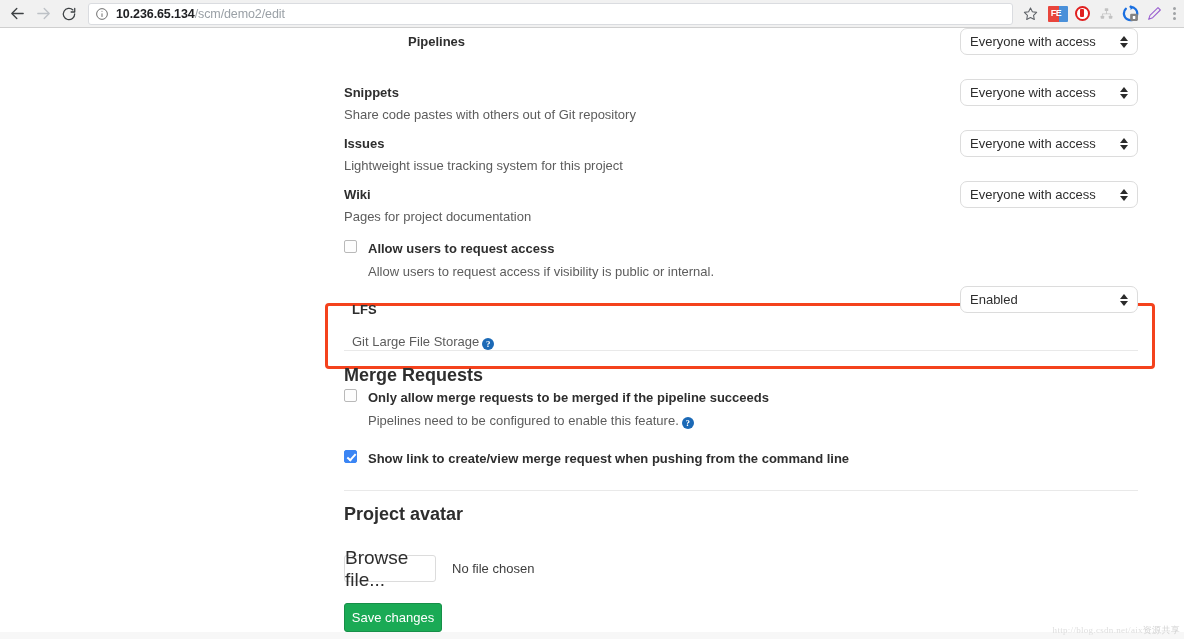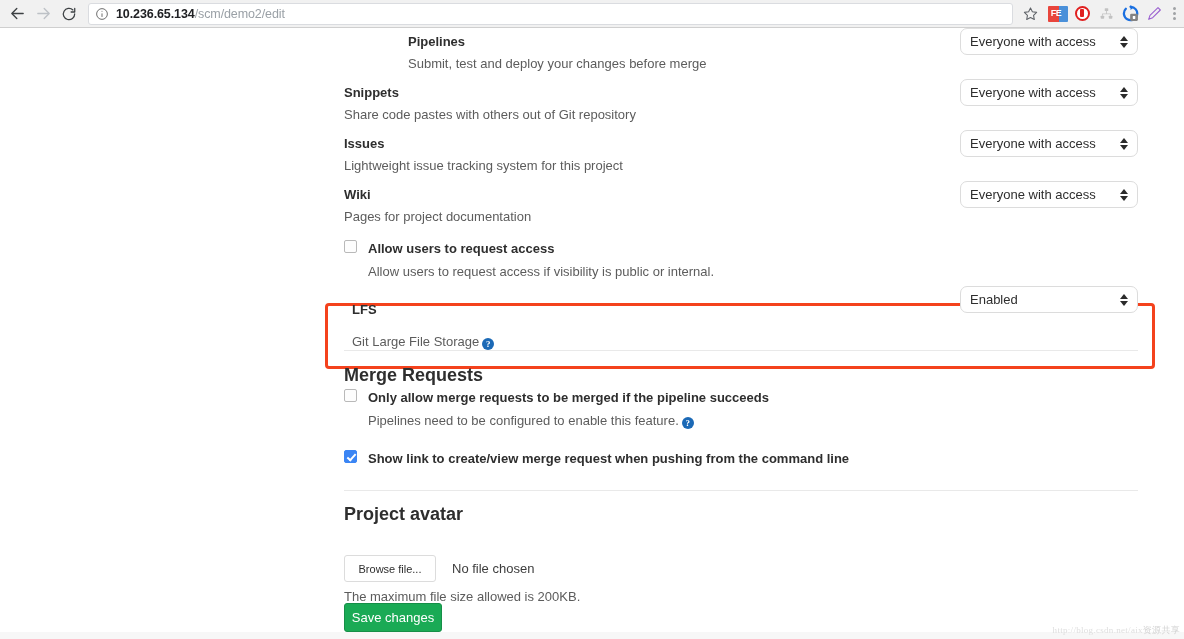--- a/index.html
+++ b/index.html
@@ -208,21 +208,21 @@
     font-size: 18px; font-weight: bold; color: #2e2e2e;
     line-height: 1;
   }
 
   
   #browse-btn {
     position: absolute; left: 344px; top: 527px;
     width: 92px; height: 27px;
     border: 1px solid #dcdcdc; border-radius: 3px;
     background: #fff;
-    font-size: 11px; color: #2e2e2e;
+    font-size: 19px; color: #2e2e2e;
     display: flex; align-items: center; justify-content: center;
   }
   #no-file-text {
     position: absolute; left: 452px; top: 534px;
     font-size: 13px; color: #3d3d3d; line-height: 1;
   }
   #max-size-text {
     position: absolute; left: 344px; top: 562px;
     font-size: 13px; color: #5c5c5c; line-height: 1;
   }
@@ -327,21 +327,20 @@
   </div>
 </div>
 
 <div id="page">
 
   <div class="settings-col">
 
     <div class="feature-row" style="top:0;position:absolute;width:794px;">
       <div class="feature-text indented" style="top:7px;">
         <div class="feature-title">Pipelines</div>
-        <div class="feature-desc">Submit, test and deploy your changes before merge</div>
       </div>
       <div class="gl-select" style="top:0;">
         <span>Everyone with access</span>
         <span class="arrows">
             <i class="tri-up"></i>
             <i class="tri-dn"></i>
           </span>
       </div>
     </div>
 
@@ -426,20 +425,19 @@
     <span class="gl-cb checked"></span>
     <span class="cb-label">Show link to create/view merge request when pushing from the command line</span>
   </div>
 
   <div class="divider" style="top:462px;"></div>
 
   <div class="section-title" style="top:477px;">Project avatar</div>
 
   <div id="browse-btn">Browse file...</div>
   <div id="no-file-text">No file chosen</div>
-  <div id="max-size-text">The maximum file size allowed is 200KB.</div>
 
   <div id="save-btn">Save changes</div>
 
   <div id="page-bottom-strip"></div>
 
   <div id="watermark"><span>http://blog.csdn.net/aix</span><span class="wm-cn">资源共享</span></div>
 </div>
 
 </body></html>

